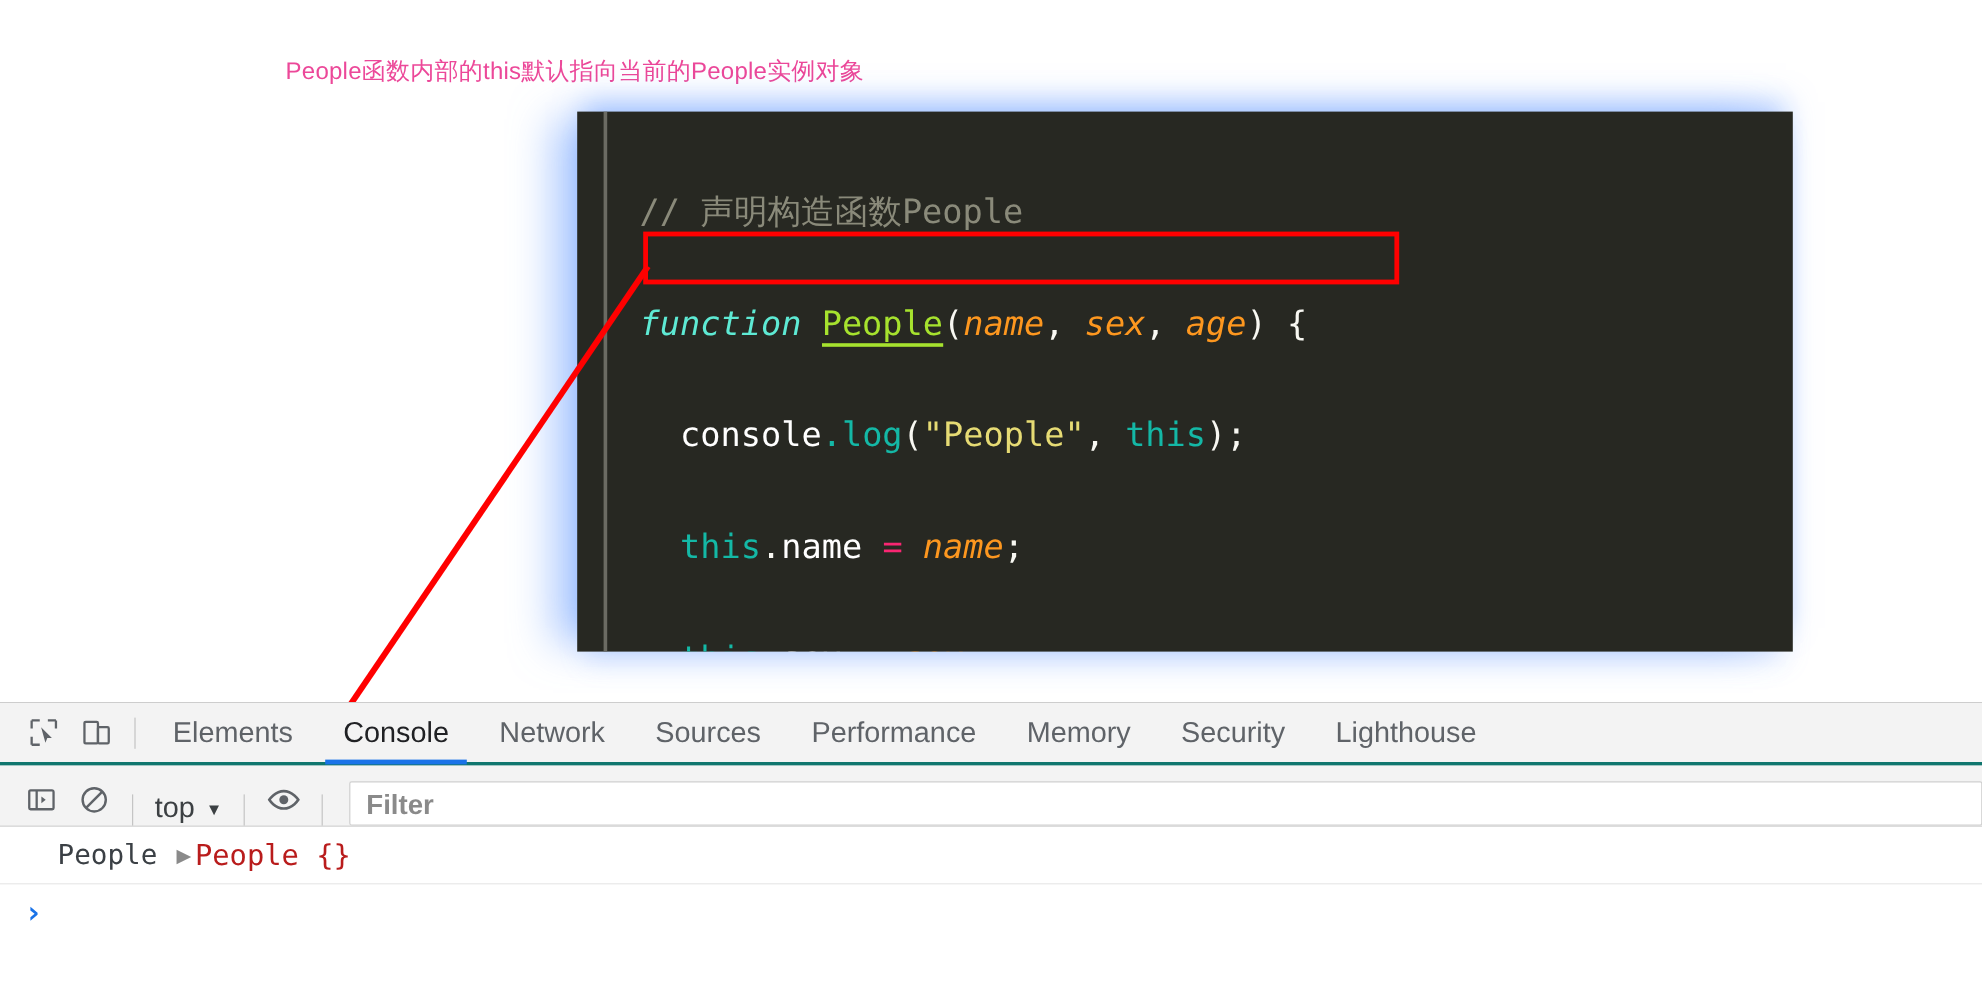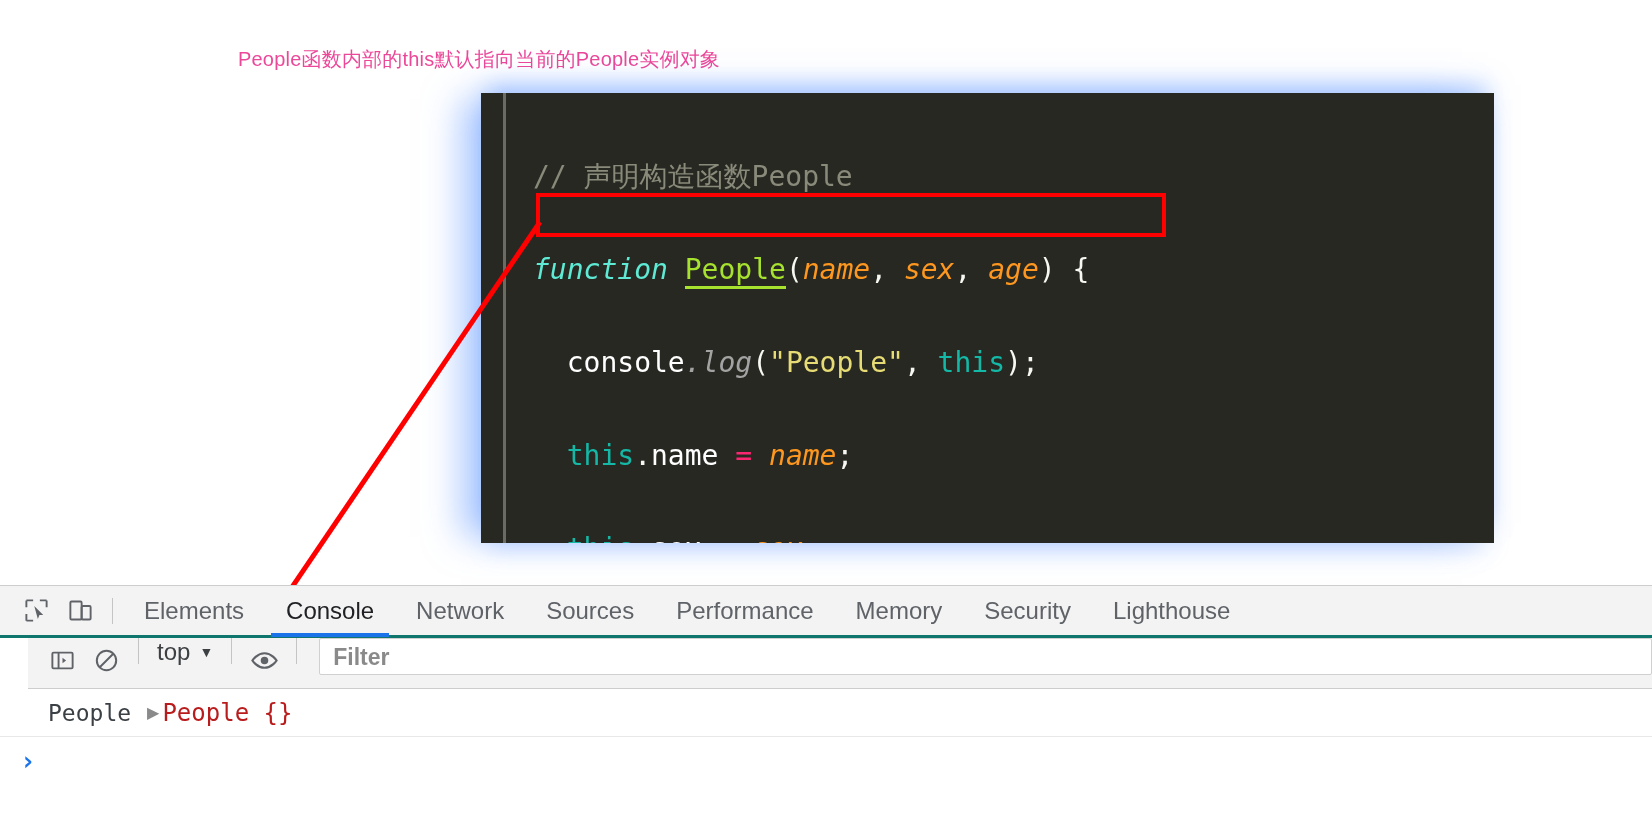--- a/index.html
+++ b/index.html
@@ -64,21 +64,21 @@
   }
   .tok-comment { color: #8a8a7a; }
   .tok-kw      { color: #5eead4; font-style: italic; }
   .tok-fn-u    { color: #a6e22e; border-bottom: 3px solid #a6e22e; }
   .tok-param   { color: #fd971f; font-style: italic; }
   .tok-this    { color: #14b8a6; }
   .tok-prop    { color: #ffffff; }
   .tok-op      { color: #f92672; }
   .tok-str     { color: #e6db74; }
   .tok-punc    { color: #f8f8f2; }
-  .tok-method  { color: #a3a3a3; font-style: italic; }
+  .tok-method  { color: #14b8a6; }
 
   
   #highlight-box {
     position: absolute;
     left: 536px;
     top: 193px;
     width: 630px;
     height: 44px;
     border: 4px solid #ff0000;
     box-sizing: border-box;
@@ -152,24 +152,23 @@
     height: 4px;
     background: #1a73e8;
   }
 
   #console-toolbar {
     position: relative;
     height: 51px;
     background: #f3f3f3;
     border-bottom: 1px solid #cdcdcd;
     display: flex;
-    align-items: flex-start;
+    align-items: flex-end;
     padding-left: 12px;
     box-sizing: border-box;
-    margin-left: 28px;
   }
   #context-selector {
     display: flex;
     align-items: center;
     font-size: 24px;
     color: #3c4043;
     padding: 0 8px;
     cursor: pointer;
     white-space: nowrap;
   }

